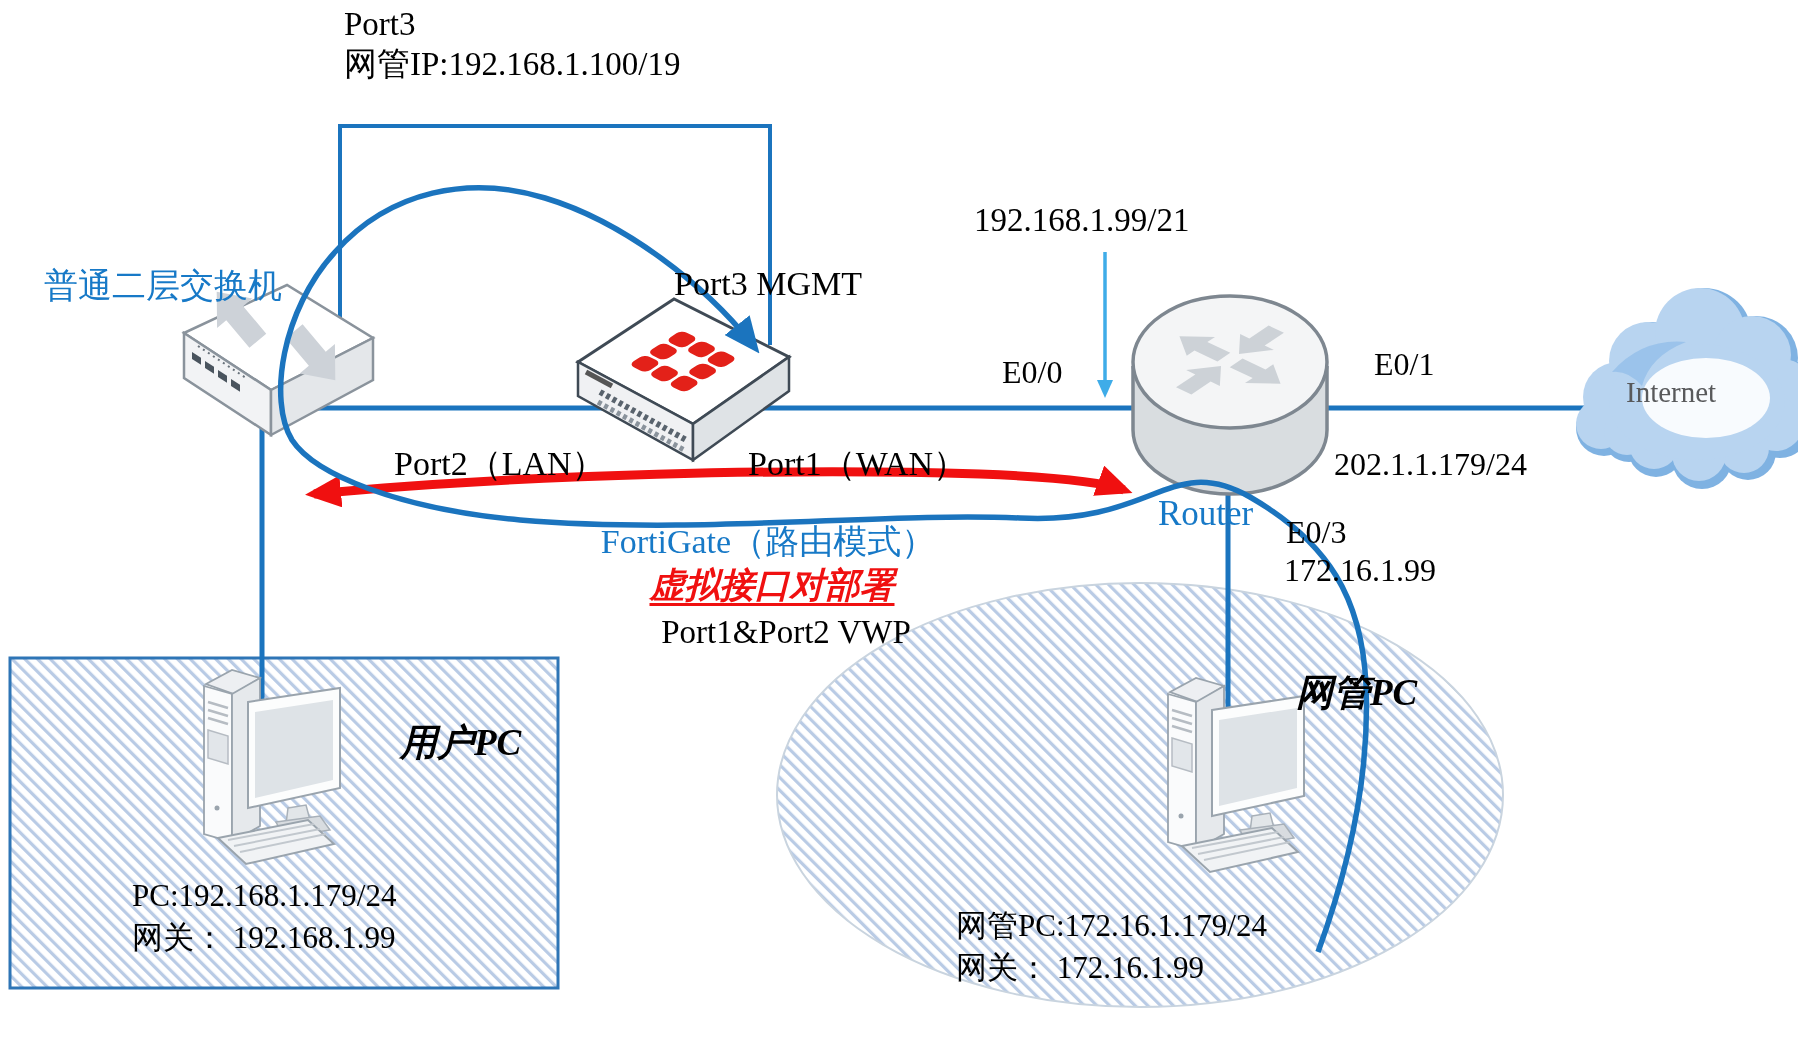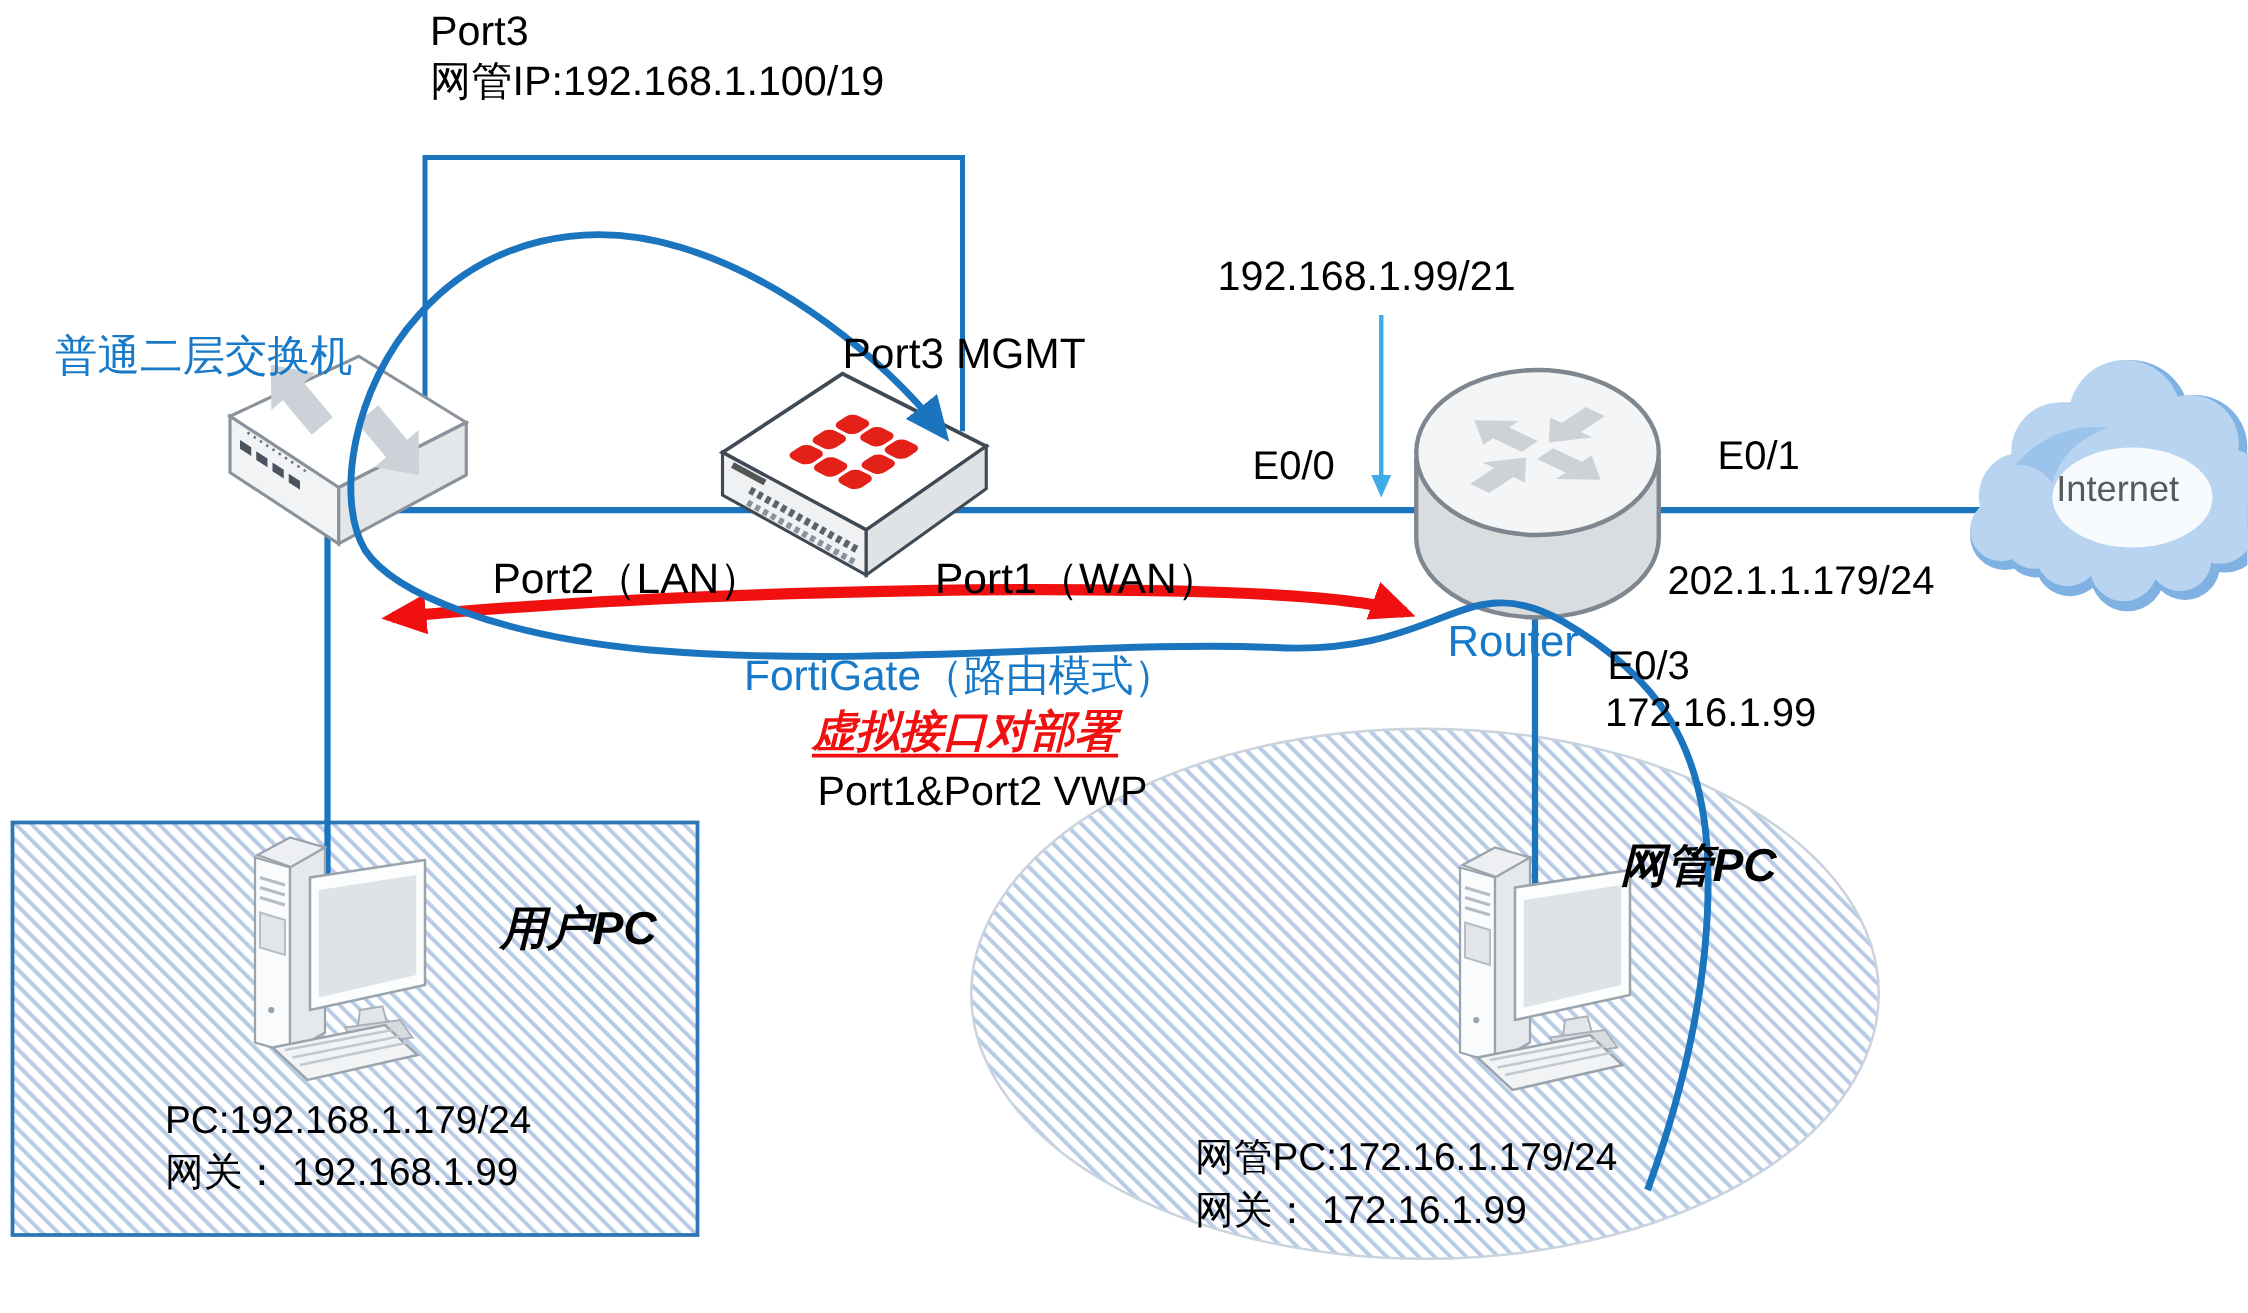--- a/index.html
+++ b/index.html
@@ -1,18 +1,18 @@
 <!DOCTYPE html>
 <html><head>
 <meta charset="utf-8">
 <style>
   html,body{margin:0;padding:0;background:#ffffff;}
   body{width:1798px;height:1050px;position:relative;overflow:hidden;
        font-family:"Liberation Sans","DejaVu Sans",sans-serif;}
-  .canvas{position:absolute;left:0;top:0;width:1603px;height:1050px;}
+  .canvas{position:absolute;left:0;top:0;width:1603px;height:1050px;font-family:Liberation Serif, serif;}
   svg.scene{position:absolute;left:0;top:0;}
   .lbl{position:absolute;white-space:nowrap;color:#000;line-height:1.15;}
   .blue{color:#1779C7;}
   .gray{color:#58595B;}
   .red-u{color:#F01010;font-weight:bold;font-style:italic;
          text-decoration:underline;text-underline-offset:6px;text-decoration-thickness:3px;}
   .bi{font-weight:bold;font-style:italic;}
   .ctr{transform:translateX(-50%);}
 </style>
 </head>
@@ -172,21 +172,21 @@
 <div class="lbl" style="left:674px;top:264px;font-size:34px;">Port3 MGMT</div>
 
 <div class="lbl" style="left:974px;top:202px;font-size:33px;">192.168.1.99/21</div>
 <div class="lbl" style="left:1002px;top:354px;font-size:32px;text-align:right;">E0/0</div>
 <div class="lbl" style="left:1374px;top:346px;font-size:32px;">E0/1</div>
 <div class="lbl" style="left:1334px;top:446px;font-size:32px;">202.1.1.179/24</div>
 <div class="lbl blue" style="left:1158px;top:494px;font-size:35px;">Router</div>
 <div class="lbl" style="left:1286px;top:514px;font-size:32px;">E0/3</div>
 <div class="lbl" style="left:1284px;top:552px;font-size:32px;">172.16.1.99</div>
 
-<div class="lbl gray" style="left:1626px;top:376px;font-size:29px;margin-left:19px;">Internet</div>
+<div class="lbl gray" style="left:1626px;top:376px;font-size:29px;">Internet</div>
 
 <div class="lbl" style="left:394px;top:444px;font-size:34px;">Port2（LAN）</div>
 <div class="lbl" style="left:748px;top:444px;font-size:34px;">Port1（WAN）</div>
 
 <div class="lbl blue ctr" style="left:768px;top:522px;font-size:34px;">FortiGate（路由模式）</div>
 <div class="lbl red-u ctr" style="left:772px;top:566px;font-size:35px;text-align:center;">虚拟接口对部署</div>
 <div class="lbl ctr" style="left:786px;top:614px;font-size:33px;">Port1&amp;Port2 VWP</div>
 
 <div class="lbl bi" style="left:400px;top:722px;font-size:37px;">用户PC</div>
 <div class="lbl" style="left:132px;top:878px;font-size:31px;">PC:192.168.1.179/24</div>

